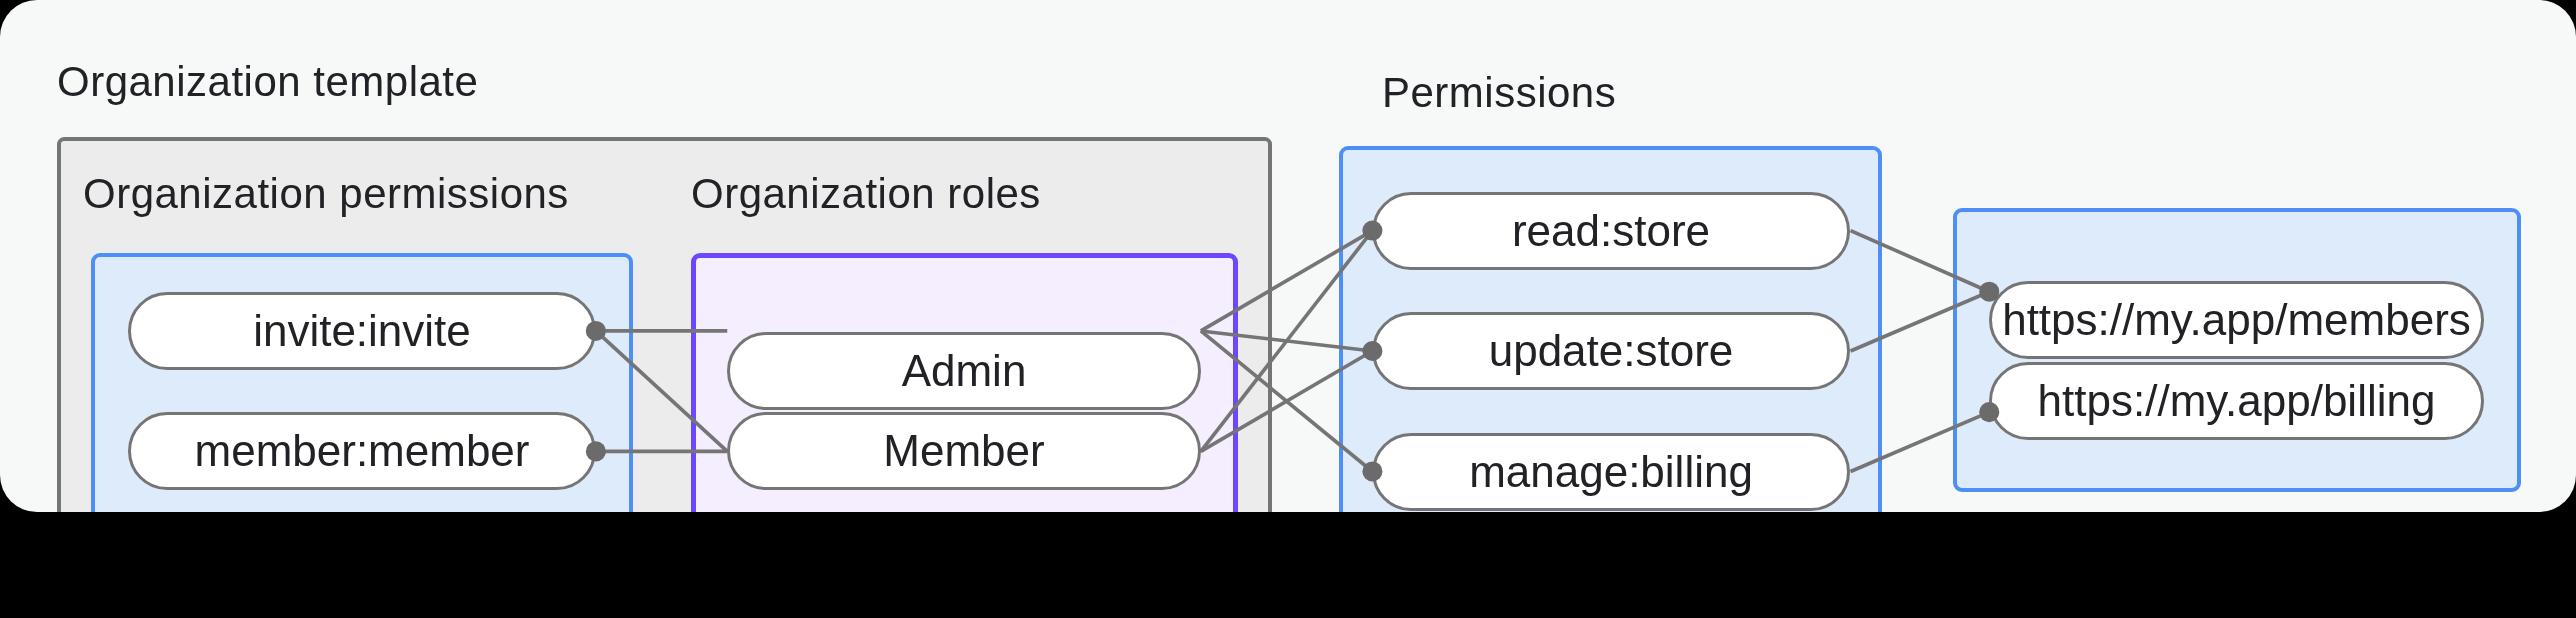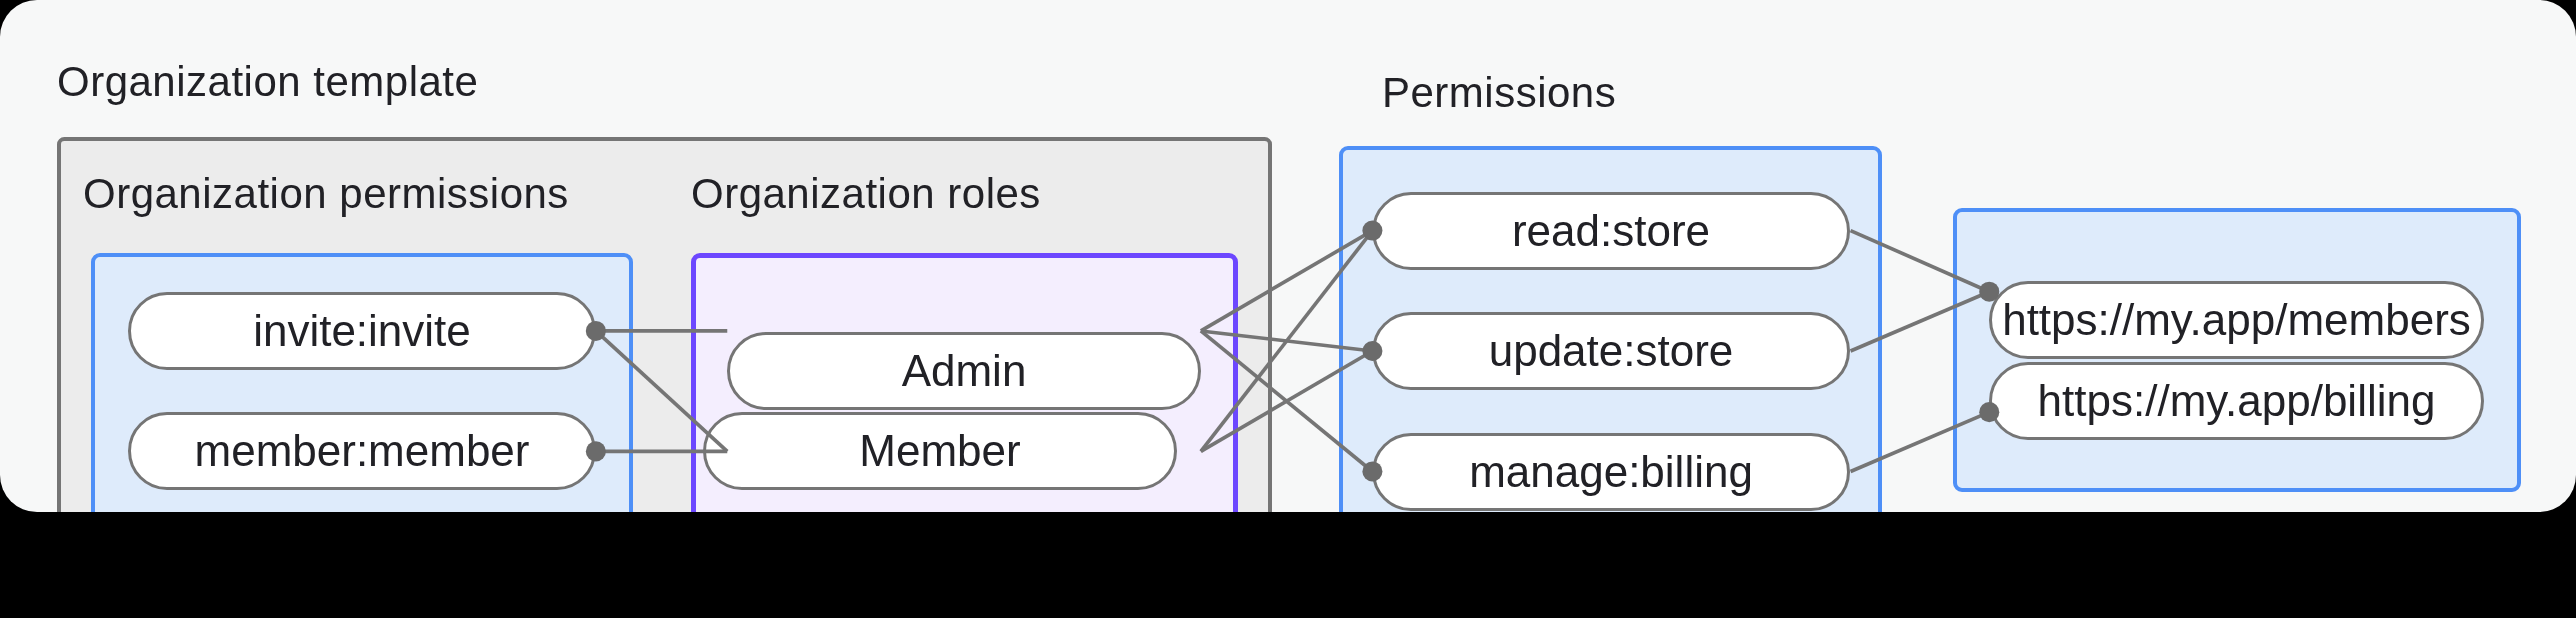--- a/index.html
+++ b/index.html
@@ -46,21 +46,21 @@
 
   <div class="lbl" style="left: 57px; top: 58px;">Organization template</div>
   <div class="lbl" style="left: 83px; top: 170px;">Organization permissions</div>
   <div class="lbl" style="left: 691px; top: 170px;">Organization roles</div>
   <div class="lbl" style="left: 1382px; top: 69px;">Permissions</div>
 
   <div id="nodes-layer">
       <div class="pill" style="left: 128px; top: 292px; width: 468px; height: 78px;">invite:invite</div>
       <div class="pill" style="left: 128px; top: 412px; width: 468px; height: 78px;">member:member</div>
       <div class="pill" style="left: 727px; top: 292px; width: 474px; height: 78px; margin-top: 40px;">Admin</div>
-      <div class="pill" style="left: 703px; top: 412px; width: 474px; height: 78px;">Member</div>
+      <div class="pill" style="left: 727px; top: 412px; width: 474px; height: 78px;">Member</div>
       <div class="pill" style="left: 1372px; top: 192px; width: 478px; height: 78px;">read:store</div>
       <div class="pill" style="left: 1372px; top: 312px; width: 478px; height: 78px;">update:store</div>
       <div class="pill" style="left: 1372px; top: 433px; width: 478px; height: 78px;">manage:billing</div>
       <div class="pill" style="left: 1989px; top: 253px; width: 495px; height: 78px; margin-top: 28px;">https://my.app/members</div>
       <div class="pill" style="left: 1989px; top: 362px; width: 495px; height: 78px;">https://my.app/billing</div>
     </div>
 
   <svg class="overlay" id="edges-svg" width="2576" height="619" viewBox="0 0 2823 678">
       <line x1="653" y1="362.5" x2="797" y2="362.5" stroke="#757575" stroke-width="4"></line>
       <line x1="653" y1="362.5" x2="797" y2="494.5" stroke="#757575" stroke-width="4"></line>

